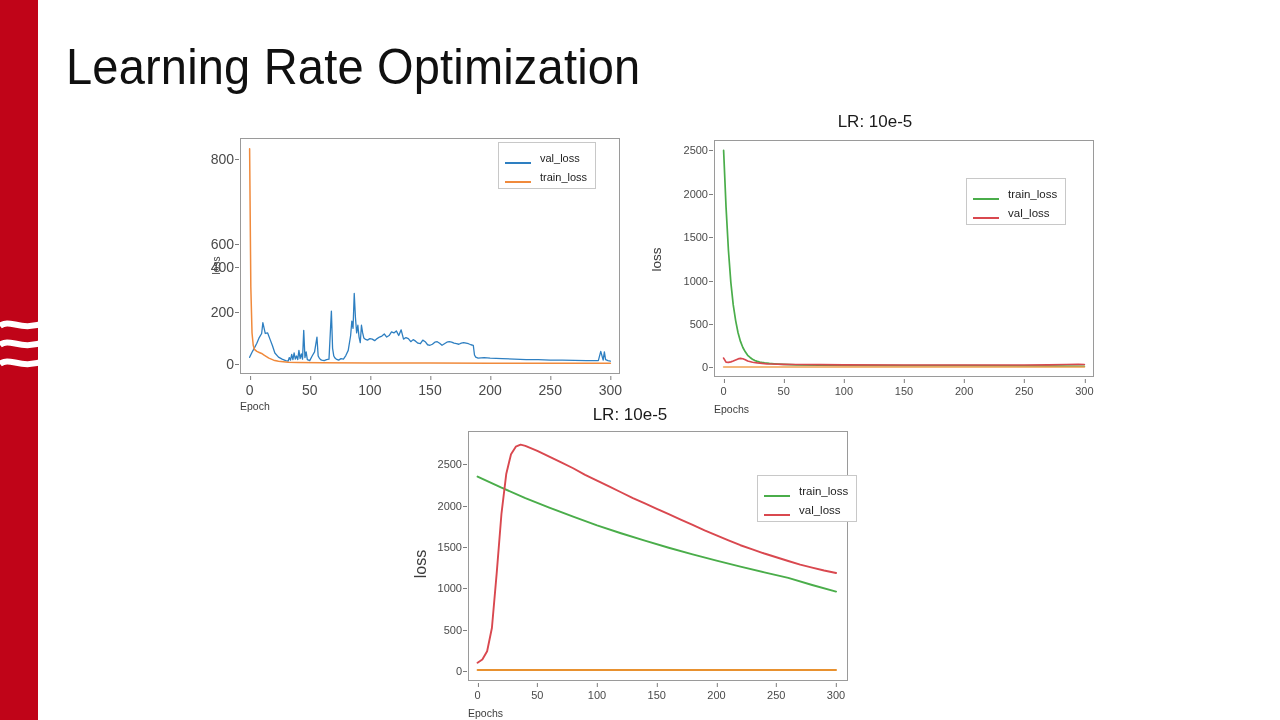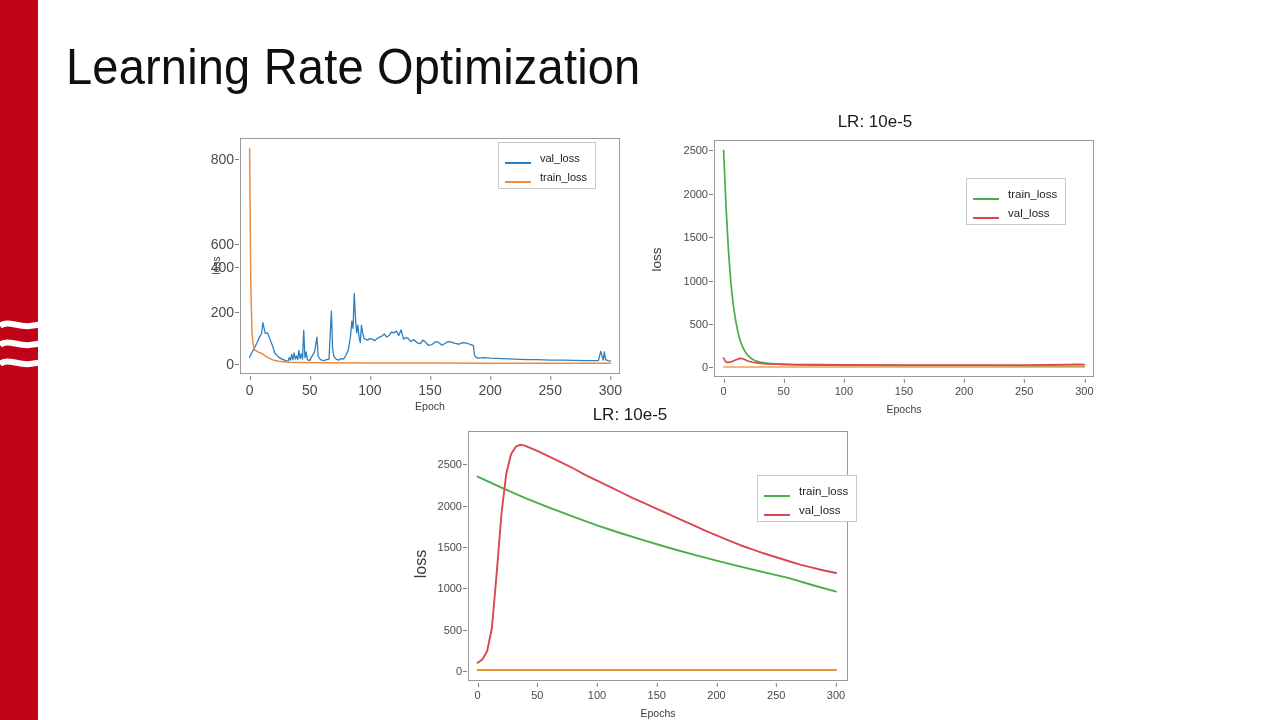--- a/index.html
+++ b/index.html
@@ -49,21 +49,21 @@
     color:#4a4a4a;white-space:nowrap;
     transform:translateY(-50%);
   }
   .ytick .tk{position:absolute;right:-5px;top:50%;width:4px;height:1px;background:#7d7d7d;}
   .xtick{
     position:absolute;color:#4a4a4a;white-space:nowrap;
     transform:translateX(-50%);
   }
   .xtick .tk{position:absolute;left:50%;top:-6px;width:1px;height:4px;background:#7d7d7d;}
   .xlabel{
-    position:absolute;left:0;right:0;text-align:center;color:#3c3c3c;white-space:nowrap;
+    position:absolute;left:0;right:0;color:#3c3c3c;white-space:nowrap;
   }
   .ylabel{
     position:absolute;color:#3c3c3c;white-space:nowrap;
     transform-origin:center center;
   }
 
   
   .legend{
     position:absolute;background:#ffffff;
     border:1px solid #c8c8c8;box-sizing:border-box;

